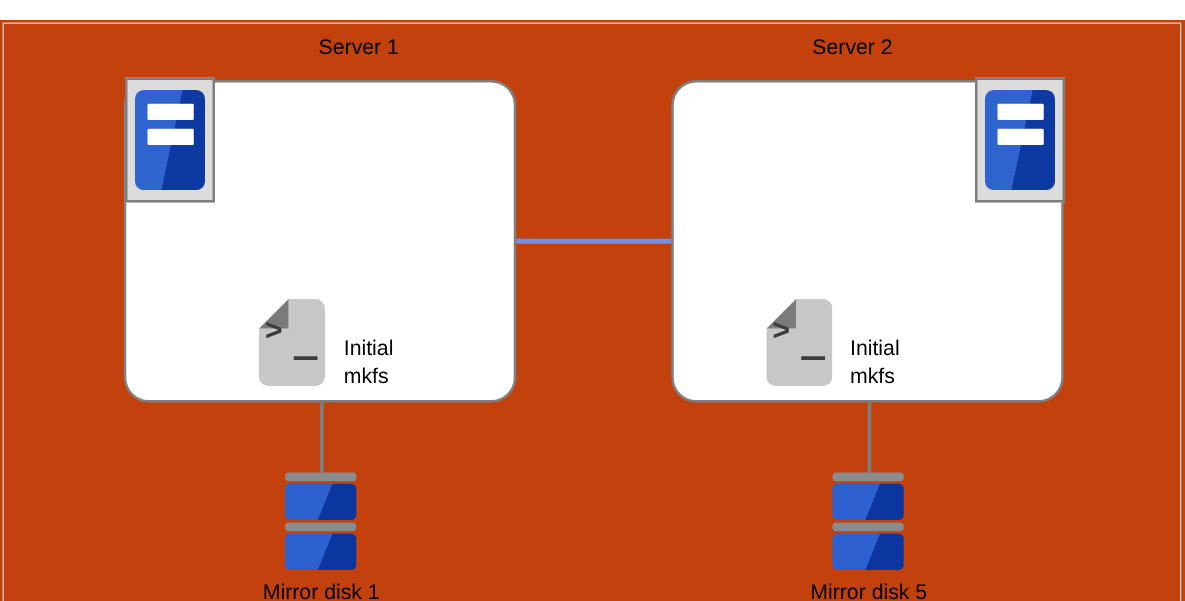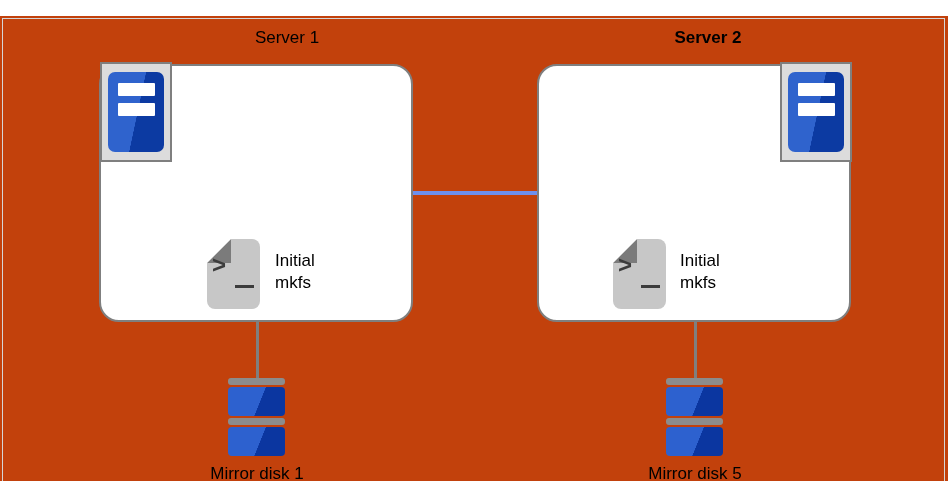--- a/index.html
+++ b/index.html
@@ -14,21 +14,21 @@
   .outer-frame {
     position: absolute; left: 2px; top: 2px;
     width: 941px; height: 472px;
     border: 1px solid #d6d6d6;
   }
   .server-title {
     position: absolute; top: 12px; width: 200px;
     text-align: center; font-size: 17px; color: #000;
   }
   .server-title.s1 { left: 187px; }
-  .server-title.s2 { left: 608px; font-weight: bold; }
+  .server-title.s2 { left: 582px; }
   .server-box {
     position: absolute; top: 48px; width: 314px; height: 258px;
     border: 2px solid #7f7f7f; border-radius: 20px;
     box-sizing: border-box; background: #fff;
   }
   .server-box.s1 { left: 99px; }
   .server-box.s2 { left: 537px; }
   .interconnect {
     position: absolute; left: 413px; top: 175px;
     width: 124px; height: 4px; background: #6e90ee;
@@ -65,21 +65,21 @@
   }
   .script-icon .prompt {
     position: absolute; left: 5px; top: 14px;
     font-size: 24px; font-weight: bold; color: #3c3c3c; line-height: 1;
   }
   .script-icon .underscore {
     position: absolute; left: 28px; top: 46px;
     width: 19px; height: 3px; background: #3c3c3c;
   }
   .script-label {
-    position: absolute; top: 234px; font-size: 17px; line-height: 22px;
+    position: absolute; top: 252px; font-size: 17px; line-height: 22px;
     color: #000;
   }
   .script-label.s1 { left: 275px; }
   .script-label.s2 { left: 680px; }
   .script-label span { display: block; }
   .disk-connector {
     position: absolute; top: 306px; width: 3px; height: 56px;
     background: #7f7f7f;
   }
   .disk-connector.s1 { left: 256px; }

